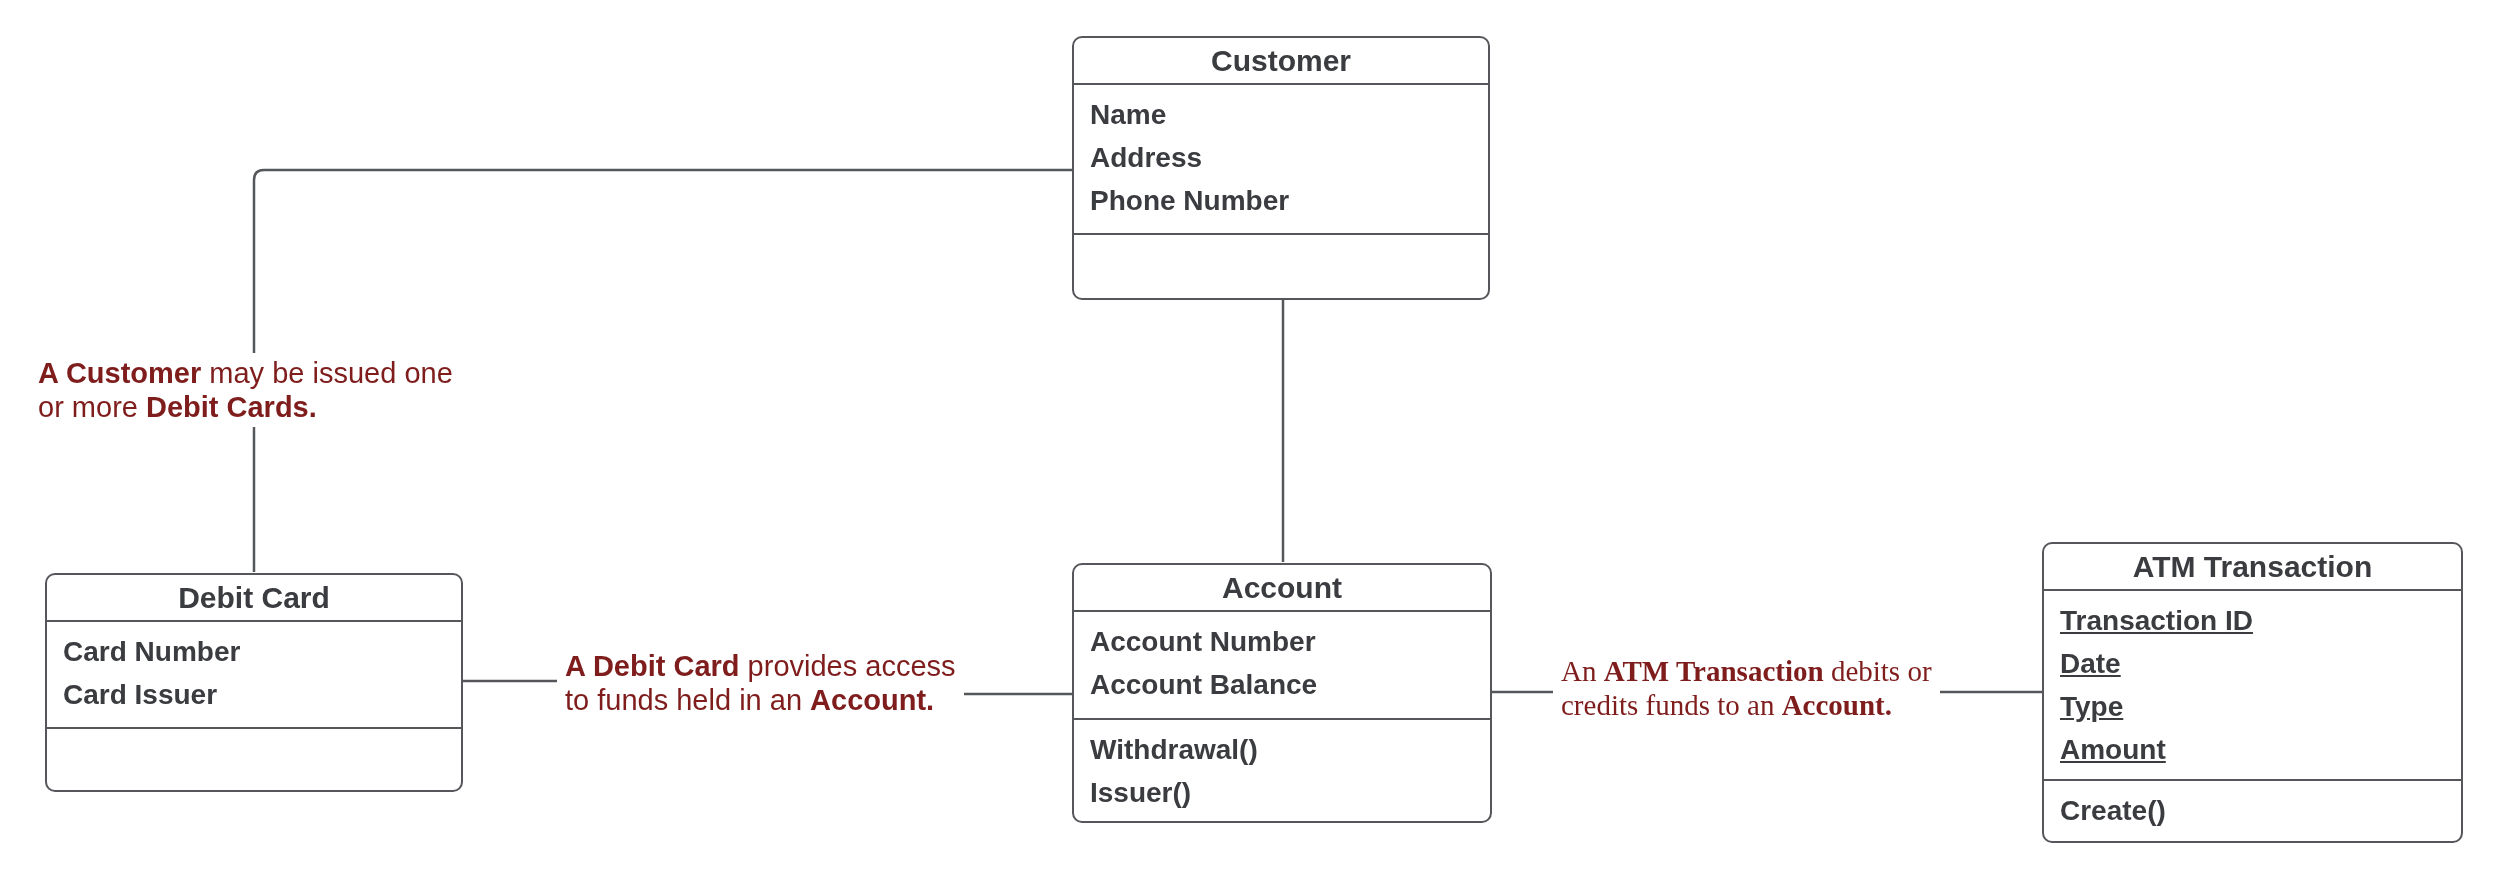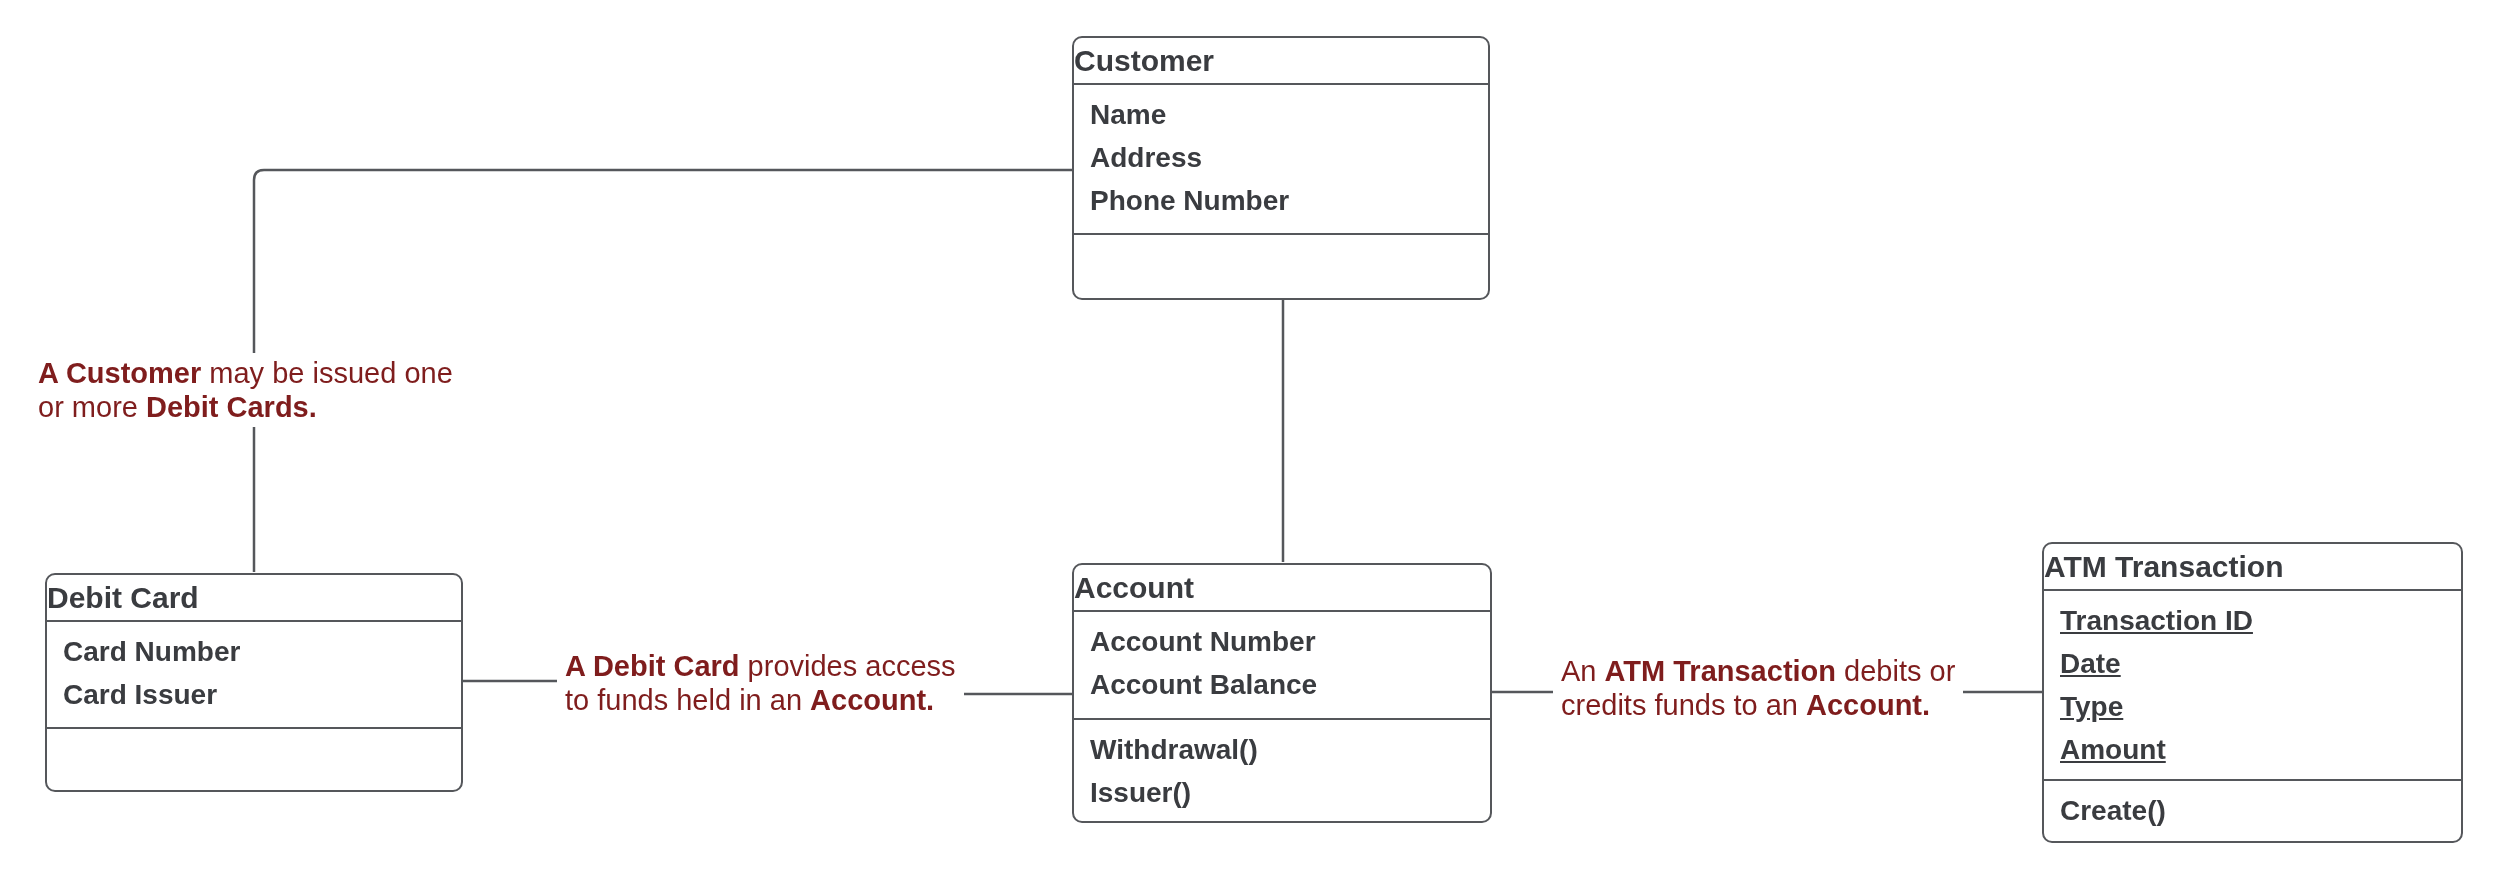--- a/index.html
+++ b/index.html
@@ -34,20 +34,21 @@
     border: 2.5px solid #55575b;
     border-radius: 10px;
     box-sizing: border-box;
     display: flex;
     flex-direction: column;
   }
   .cls-title {
     flex: 0 0 auto;
     height: 45px;
     line-height: 45px;
+    text-align: center;
     font-size: 30px;
     font-weight: 700;
     border-bottom: 2.5px solid #55575b;
     color: #3a3c40;
   }
   .cls-attrs {
     flex: 0 0 auto;
     border-bottom: 2.5px solid #55575b;
     padding: 8px 16px 4px 16px;
     box-sizing: border-box;
@@ -80,21 +81,21 @@
     padding: 3px 8px;
     font-size: 29px;
     line-height: 34px;
     color: #7f1d1d;
     white-space: nowrap;
   }
   .ann .seg-b { font-weight: 700; }
   #ann-0 { left: 30px;   top: 353px; }
   #ann-1 { left: 1090px; top: 389px; }
   #ann-2 { left: 557px;  top: 646px; }
-  #ann-3 { left: 1553px; top: 651px; }
+  #ann-3 { left: 1553px; top: 651px; font-family: Liberation Serif, serif; }
 </style>
 </head>
 <body>
 
 <div class="stage">
 
   <svg class="wires" viewBox="0 0 2500 884" xmlns="http://www.w3.org/2000/svg">
     <path d="M 1072 170 L 264 170 Q 254 170 254 180 L 254 572"></path>
     <line x1="1283" y1="300" x2="1283" y2="562"></line>
     <path d="M 463 681 L 780 681 M 780 694 L 1072 694"></path>

